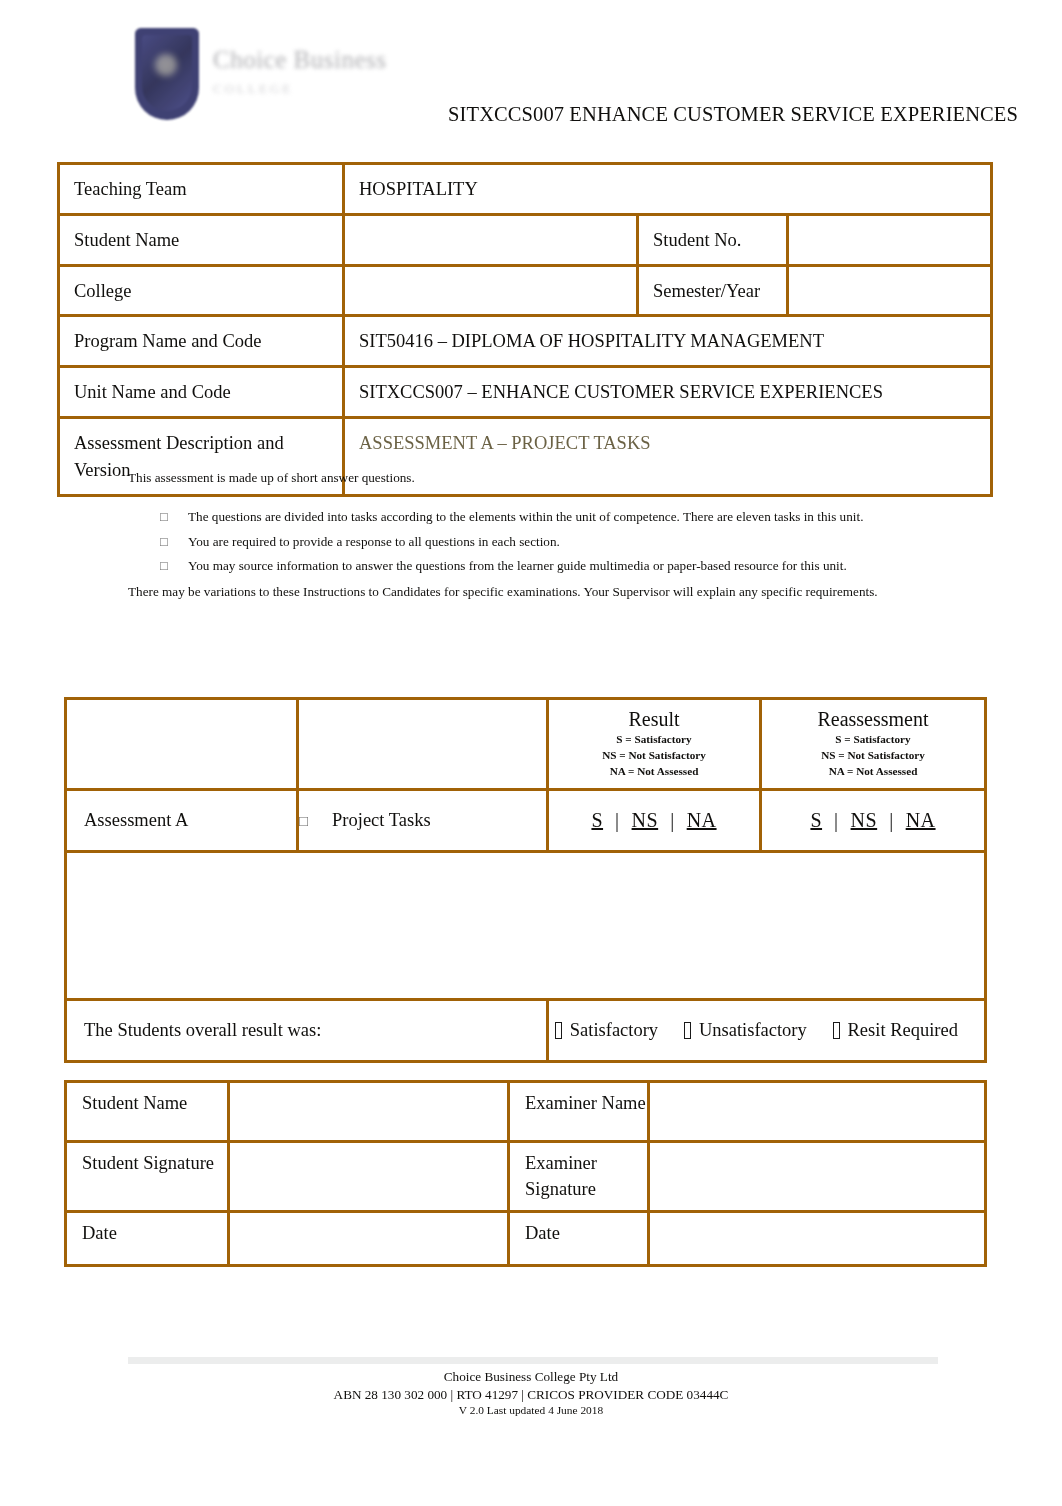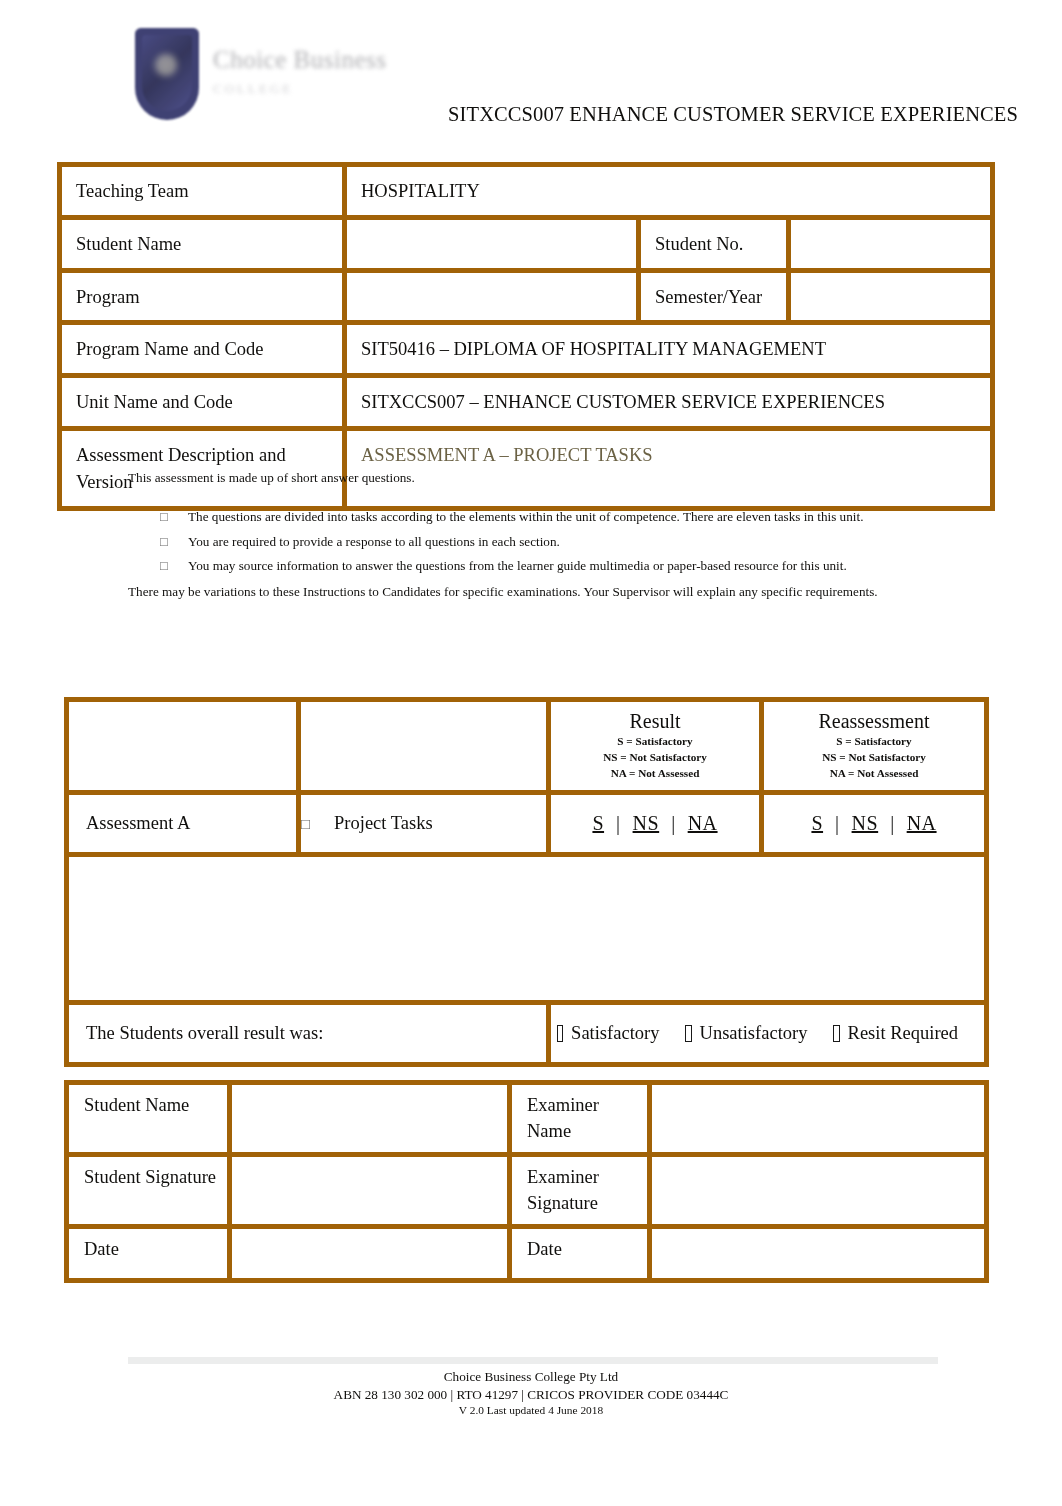--- a/index.html
+++ b/index.html
@@ -56,21 +56,21 @@
     color:#100f0d;
   }
 
   
   .tbl{
     border-collapse:collapse;
     table-layout:fixed;
     width:100%;
   }
   .tbl td{
-    border:5px solid #a16207;
+    border:3px solid #a16207;
     vertical-align:top;
     background:#ffffff;
   }
   .lbl{ background:#f7f7f7; }
 
   
   .info-table{
     position:absolute; left:57px; top:162px; width:933px;
   }
   .info-table td{ padding:11px 14px 10px 14px; font-size:18.5px; line-height:1.45; }
@@ -181,21 +181,21 @@
       <td class="lbl">Teaching Team</td>
       <td colspan="3">HOSPITALITY</td>
     </tr>
     <tr>
       <td class="lbl">Student Name</td>
       <td></td>
       <td class="lbl">Student No.</td>
       <td></td>
     </tr>
     <tr>
-      <td class="lbl">Program</td>
+      <td class="lbl">College</td>
       <td></td>
       <td class="lbl">Semester/Year</td>
       <td></td>
     </tr>
     <tr>
       <td class="lbl">Program Name and Code</td>
       <td colspan="3">SIT50416 – DIPLOMA OF HOSPITALITY MANAGEMENT</td>
     </tr>
     <tr>
       <td class="lbl">Unit Name and Code</td>

